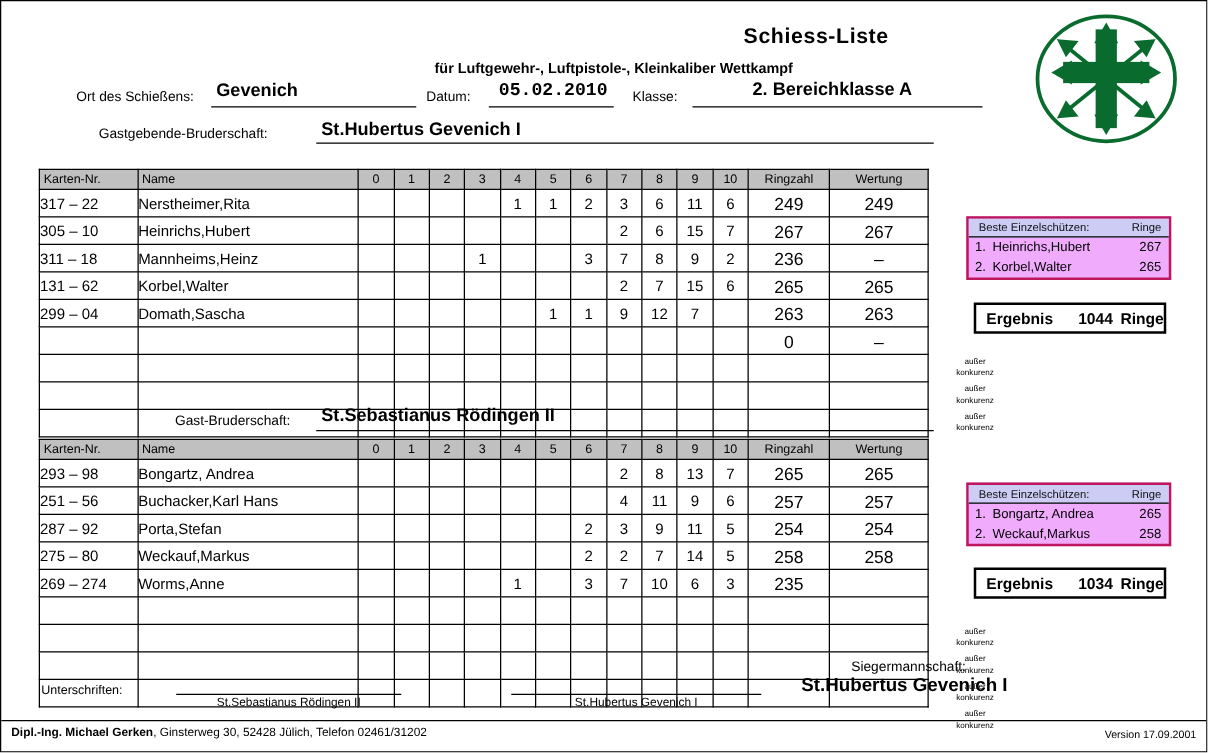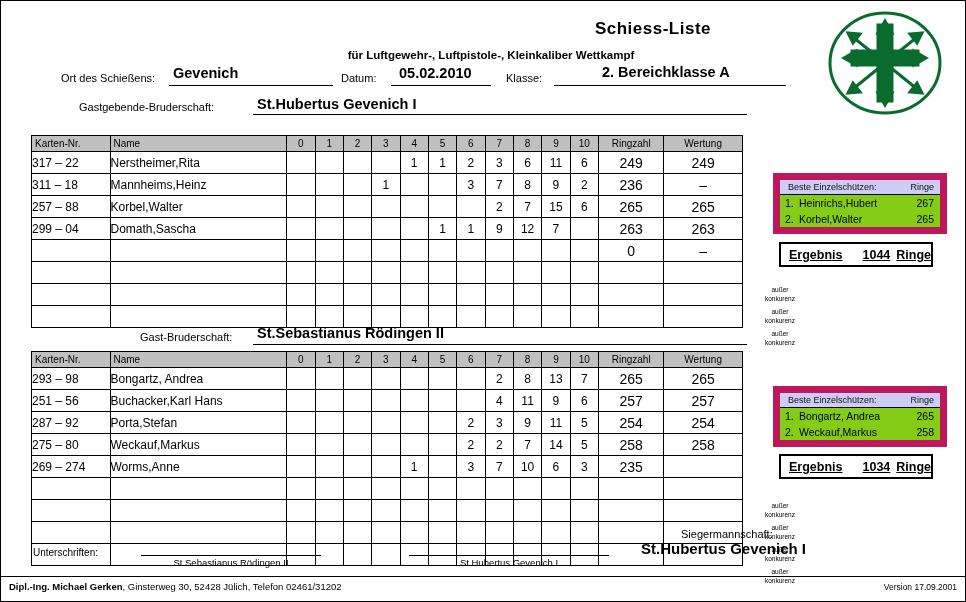--- a/index.html
+++ b/index.html
@@ -105,22 +105,22 @@
     text-align: center;
     font-size: 14px;
   }
   td.wert {
     text-align: center;
     font-size: 14px;
   }
   
   .best-box {
     position: absolute;
-    border: 7px solid #be185d;
-    background: #84cc16;
+    border: 2px solid #be185d;
+    background: #f0abfc;
     font-size: 9.5px;
   }
   .best-head {
     background: #ccccf5;
     display: flex;
     justify-content: space-between;
     padding: 2px 6px 2px 8px;
     font-size: 9px;
     color: #111;
     border-bottom: 1px solid #000;
@@ -137,21 +137,20 @@
   .result-box {
     position: absolute;
     border: 2px solid #000;
     background: #fff;
     display: flex;
     align-items: center;
     padding: 3px 8px;
     font-size: 12.5px;
     font-weight: bold;
     box-sizing: border-box;
-    text-decoration: underline;
   }
   .result-box .rb-label { }
   .result-box .rb-val { margin-left: 20px; }
   .result-box .rb-unit { margin-left: 6px; }
   
   .sieger-lbl {
     position: absolute;
     font-size: 11px;
     margin-left: 28px;
   }
@@ -221,21 +220,21 @@
         <polygon points="98,47 86,40 86,54"></polygon>
       </g>
     </svg>
   </div>
 
   <div class="lbl" style="left:60px; top:71px;">Ort des Schießens:</div>
   <div class="val" style="left:172px; top:64px;">Gevenich</div>
   <div class="uline" style="left:168px; top:84px; width:164px;"></div>
 
   <div class="lbl" style="left:340px; top:71px;">Datum:</div>
-  <div class="val" style="left:398px; top:64px;">05.02.2010</div>
+  <div class="val" style="left:398px; top:64px;font-family:Liberation Mono, monospace;">05.02.2010</div>
   <div class="uline" style="left:390px; top:84px; width:100px;"></div>
 
   <div class="lbl" style="left:505px; top:71px;">Klasse:</div>
   <div class="val" style="left:601px; top:63px;">2. Bereichklasse A</div>
   <div class="uline" style="left:553px; top:84px; width:232px;"></div>
 
   <div class="lbl" style="left:78px; top:100px;">Gastgebende-Bruderschaft:</div>
   <div class="val" style="left:256px; top:95px;">St.Hubertus Gevenich I</div>
   <div class="uline" style="left:252px; top:113px; width:494px;"></div>
 
@@ -288,38 +287,55 @@
           <td class="sc">1</td>
           <td class="sc">2</td>
           <td class="sc">3</td>
           <td class="sc">6</td>
           <td class="sc">11</td>
           <td class="sc">6</td>
           <td class="ring">249</td>
           <td class="wert">249</td>
         </tr>
         <tr>
+          <td class="knum">305 – 10</td>
+          <td class="name">Heinrichs,Hubert</td>
+          <td class="sc"></td>
+          <td class="sc"></td>
+          <td class="sc"></td>
+          <td class="sc"></td>
+          <td class="sc"></td>
+          <td class="sc"></td>
+          <td class="sc"></td>
+          <td class="sc">2</td>
+          <td class="sc">6</td>
+          <td class="sc">15</td>
+          <td class="sc">7</td>
+          <td class="ring">267</td>
+          <td class="wert">267</td>
+        </tr>
+        <tr>
           <td class="knum">311 – 18</td>
           <td class="name">Mannheims,Heinz</td>
           <td class="sc"></td>
           <td class="sc"></td>
           <td class="sc"></td>
           <td class="sc">1</td>
           <td class="sc"></td>
           <td class="sc"></td>
           <td class="sc">3</td>
           <td class="sc">7</td>
           <td class="sc">8</td>
           <td class="sc">9</td>
           <td class="sc">2</td>
           <td class="ring">236</td>
           <td class="wert">–</td>
         </tr>
         <tr>
-          <td class="knum">257 – 88</td>
+          <td class="knum">131 – 62</td>
           <td class="name">Korbel,Walter</td>
           <td class="sc"></td>
           <td class="sc"></td>
           <td class="sc"></td>
           <td class="sc"></td>
           <td class="sc"></td>
           <td class="sc"></td>
           <td class="sc"></td>
           <td class="sc">2</td>
           <td class="sc">7</td>

